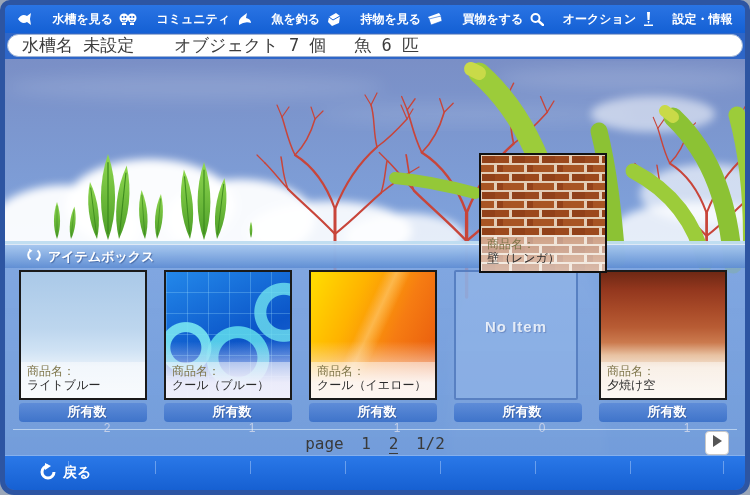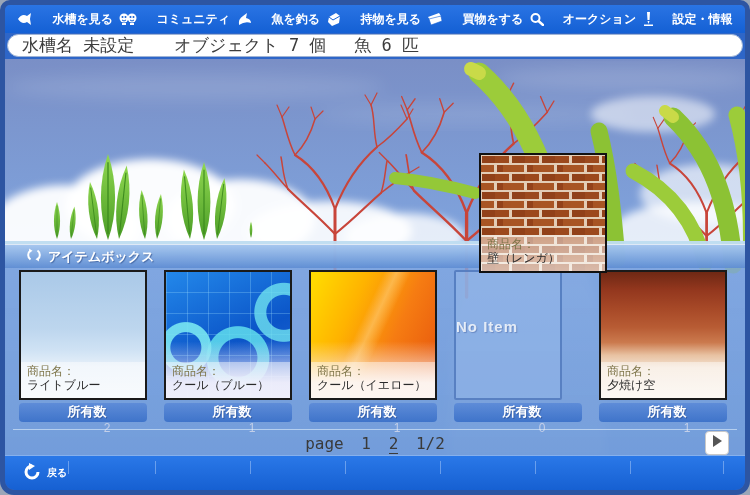--- a/index.html
+++ b/index.html
@@ -65,23 +65,23 @@
   .art-sunset { background:
       linear-gradient(180deg,#6e2814 0%,#93371e 14%,#a84a28 30%,#b85c34 44%,#cb7a4e 56%,#e8c2a2 66%,#f3e2d2 76%,#f7ece0 100%); }
   .art-brick svg { position:absolute; left:0; top:0; }
   .card-label {
     position:absolute; left:0; right:0; bottom:0; padding:3px 6px 5px;
     background:linear-gradient(180deg, rgba(255,255,255,.45), rgba(255,255,255,.62));
   }
   .plabel { font-size:12px; color:#7d7448; line-height:13px; }
   .pname  { font-size:12px; color:#2a2a2a; line-height:15px; }
   .empty-box {
-    width:108px; height:130px; background:rgba(150,184,234,.55);
+    width:124px; height:130px; background:rgba(150,184,234,.55);
     border:2px solid rgba(82,122,190,.9); border-radius:2px;
-    display:flex; align-items:center; cursor:pointer;
+    display:flex; align-items:center; justify-content:center; cursor:pointer;
   }
   .noitem { color:rgba(255,255,255,.8); font-size:15px; font-weight:bold; letter-spacing:1px;
     text-shadow:1px 1px 1px rgba(90,120,180,.7); margin-top:-18px; }
   .owned {
     margin-top:3px; width:128px; height:19px; background:linear-gradient(180deg,#5e8cd8,#3f74ca);
     border-radius:4px; display:flex; align-items:center; gap:0; padding-left:8px;flex-direction:column;
   }
   .owned-label { color:#fff; font-size:13px; font-weight:bold; text-shadow:1px 1px 0 rgba(40,70,130,.5); }
   .owned-num { color:#c3cfe8; font-size:12px; margin-left:40px; }
   .panel-divider { position:absolute; left:8px; top:185px; width:724px; height:1px; background:rgba(235,245,255,.55); }
@@ -105,21 +105,21 @@
   }
   .popup .art { width:124px; height:116px; }
   
   .footer {
     position:absolute; left:0; top:450px; width:740px; height:35px;
     background:linear-gradient(180deg,#2a78e8,#1660d2);
     border-top:1px solid rgba(210,230,255,.6); border-radius:0 0 10px 10px;
     display:flex; align-items:center; cursor:default;
   }
   .back-btn { display:flex; align-items:center; gap:6px; padding-left:18px; color:#fff;
-    font-size:10px; font-weight:bold; cursor:pointer; }
+    font-size:14px; font-weight:bold; cursor:pointer;margin-left:16px; }
   .tick { position:absolute; top:5px; width:1px; height:13px; background:rgba(190,215,250,.45); }
 </style>
 </head>
 <body>
 
 <div class="frame">
 
   <div class="nav">
     <div class="nav-item">
       <span>

